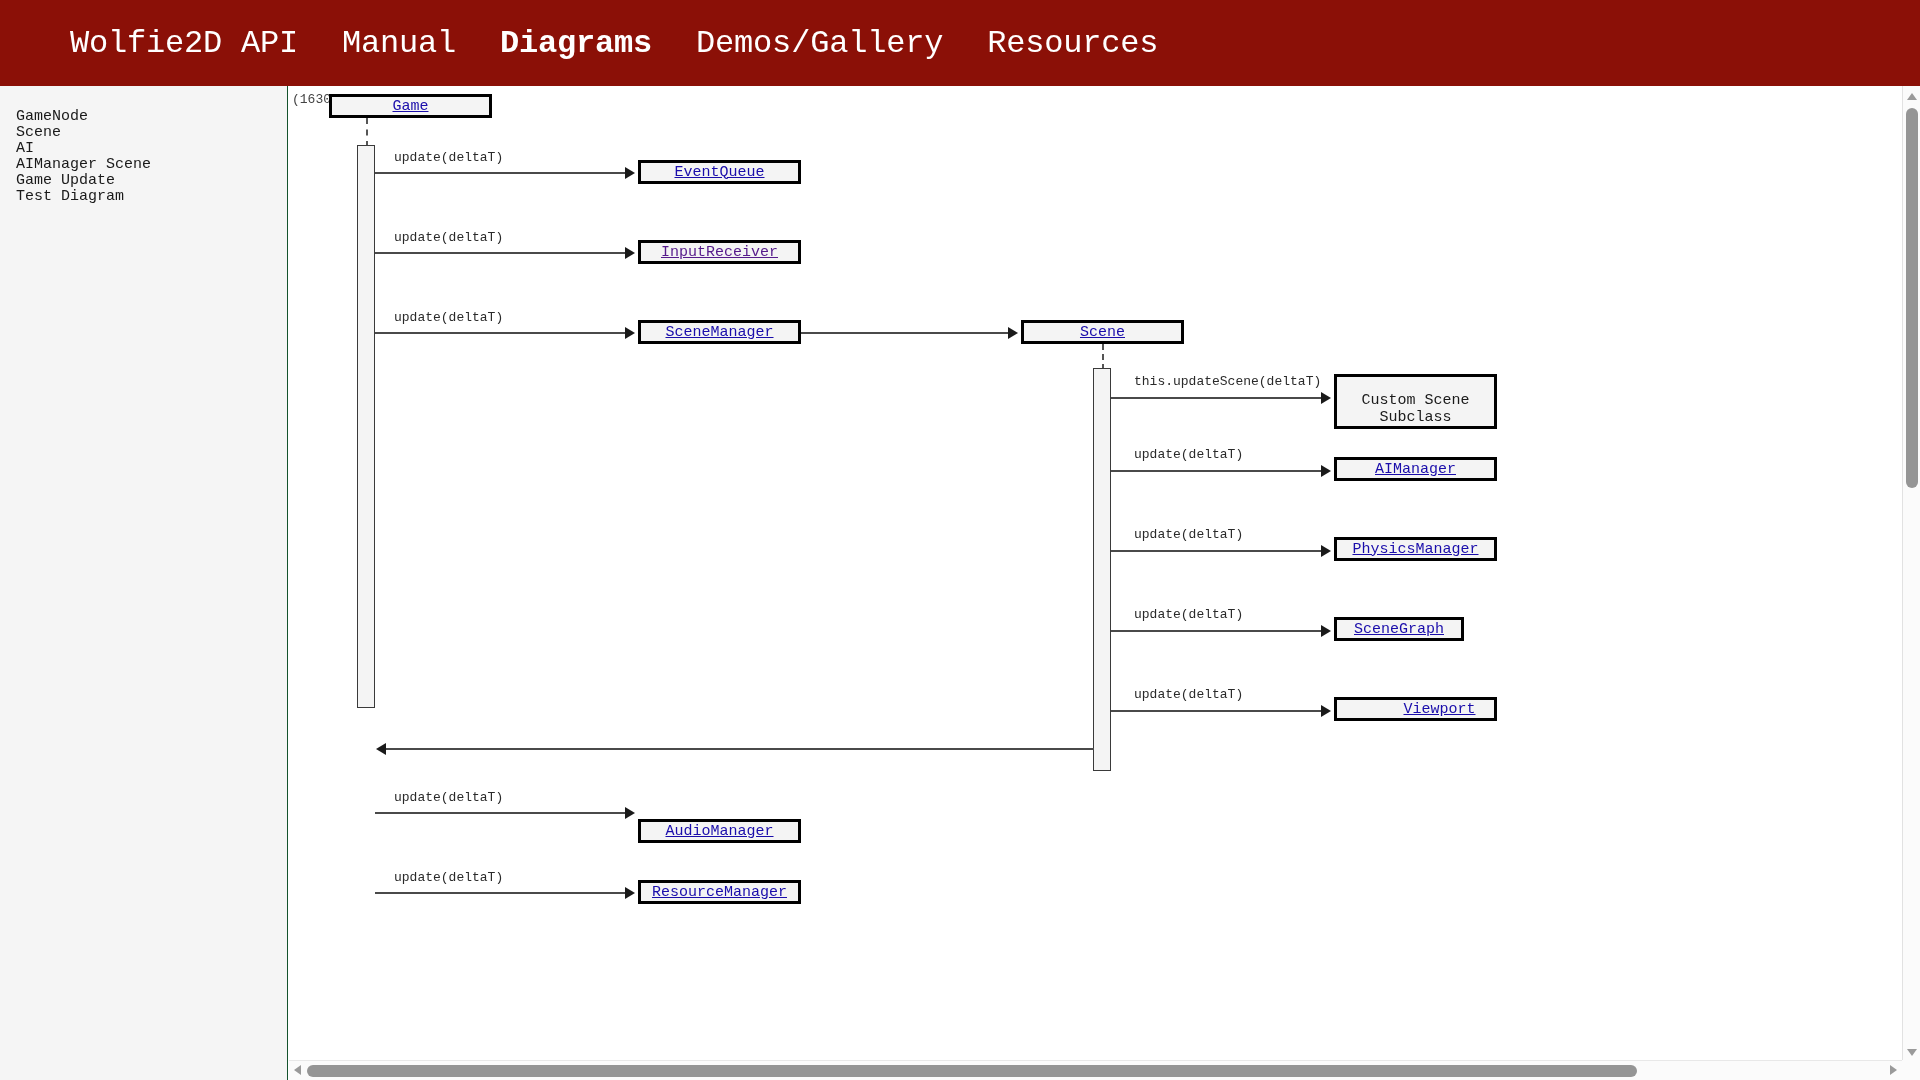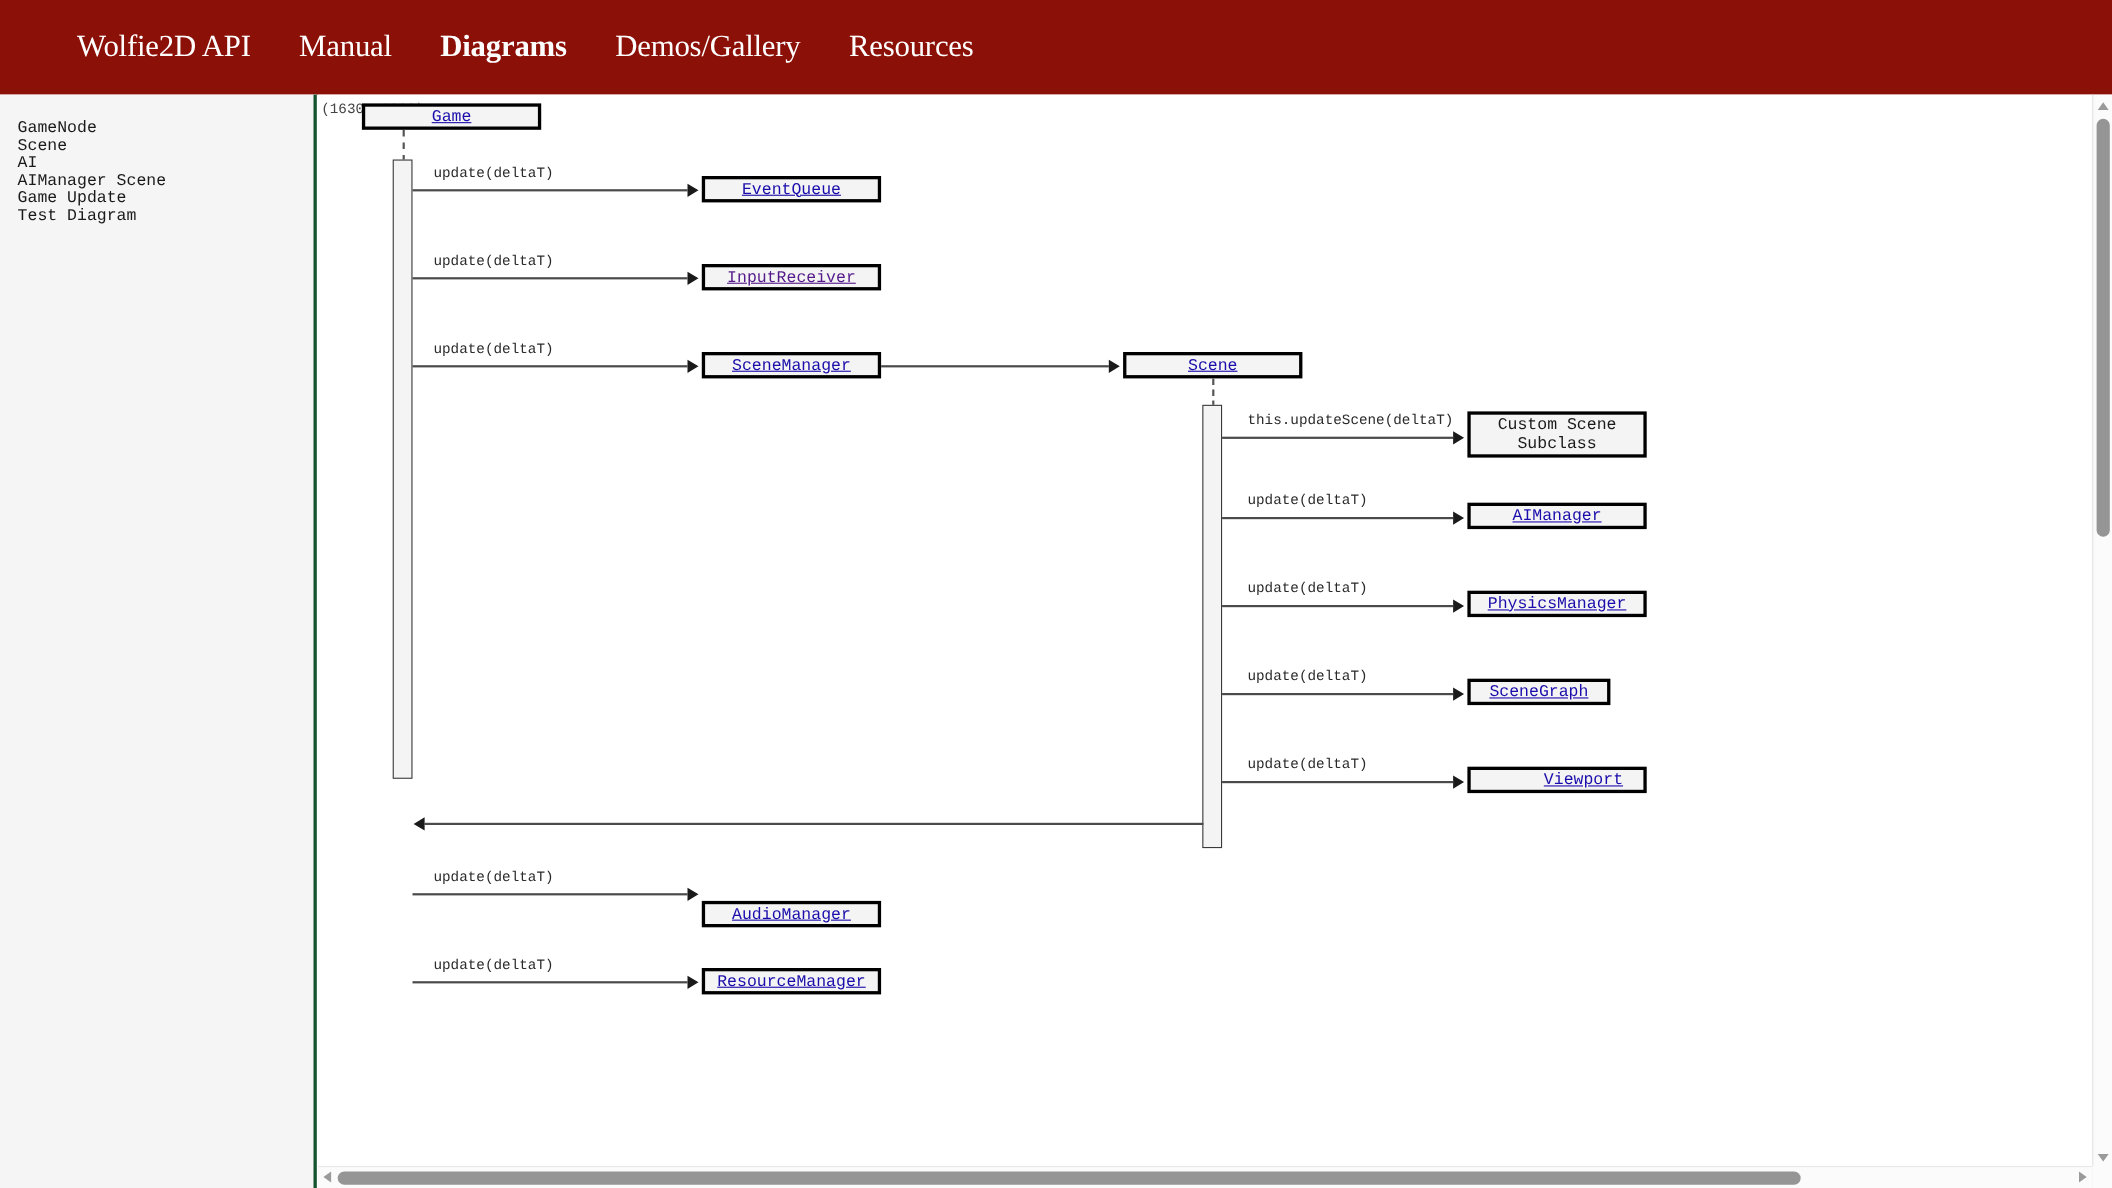--- a/index.html
+++ b/index.html
@@ -14,35 +14,35 @@
   
   #navbar {
     position: absolute; top: 0; left: 0;
     width: 1920px; height: 86px;
     background: #8b1007;
     display: flex; align-items: center;
     padding-left: 70px;
   }
   .nav-item {
     color: #ffffff;
-    font-size: 28px;
-    font-family: Liberation Serif, serif;
+    font-size: 32px;
+    font-family: Liberation Mono, monospace;
     margin-right: 44px;
     white-space: nowrap;
     cursor: pointer;
     letter-spacing: -0.2px;
   }
   .nav-item.active { font-weight: bold; }
 
   
   #sidebar {
     position: absolute; top: 86px; left: 0;
     width: 288px; height: 994px;
     background: #f5f5f5;
-    border-right: 3px solid #14532d;
+    border-right: 1px solid #14532d;
     padding-top: 23px;
   }
   .side-item {
     font-family: "Liberation Mono", monospace;
     font-size: 15px;
     color: #1a1a1a;
     line-height: 16px;
     padding: 0 0 0 16px;
     margin-bottom: 0px;
     height: 16px;
@@ -244,21 +244,21 @@
     <div class="node" style="left:732px; top:234px; width:163px; height:24px;">
       <span class="lbl">Scene</span>
     </div>
 
     <div class="lifeline" style="left:813px; top:258px; height:26px;"></div>
     <div class="activation" style="left:804px; top:282px; width:18px; height:403px;"></div>
 
     <div class="msg-text" style="left:845px; top:288px;text-align:right;">this.updateScene(deltaT)</div>
     <div class="msg-line" style="left:822px; top:311px; width:210px;"></div>
     <div class="arrow-r" style="left:1032px; top:306px;"></div>
-    <div class="node" style="left:1045px; top:288px; width:163px; height:42px;">
+    <div class="node" style="left:1045px; top:288px; width:163px; height:55px;align-items:flex-end;">
       <span class="lbl plain">Custom Scene
 Subclass</span>
     </div>
 
     <div class="msg-text" style="left:845px; top:361px;">update(deltaT)</div>
     <div class="msg-line" style="left:822px; top:384px; width:210px;"></div>
     <div class="arrow-r" style="left:1032px; top:379px;"></div>
     <div class="node" style="left:1045px; top:371px; width:163px; height:24px;">
       <span class="lbl">AIManager</span>
     </div>

